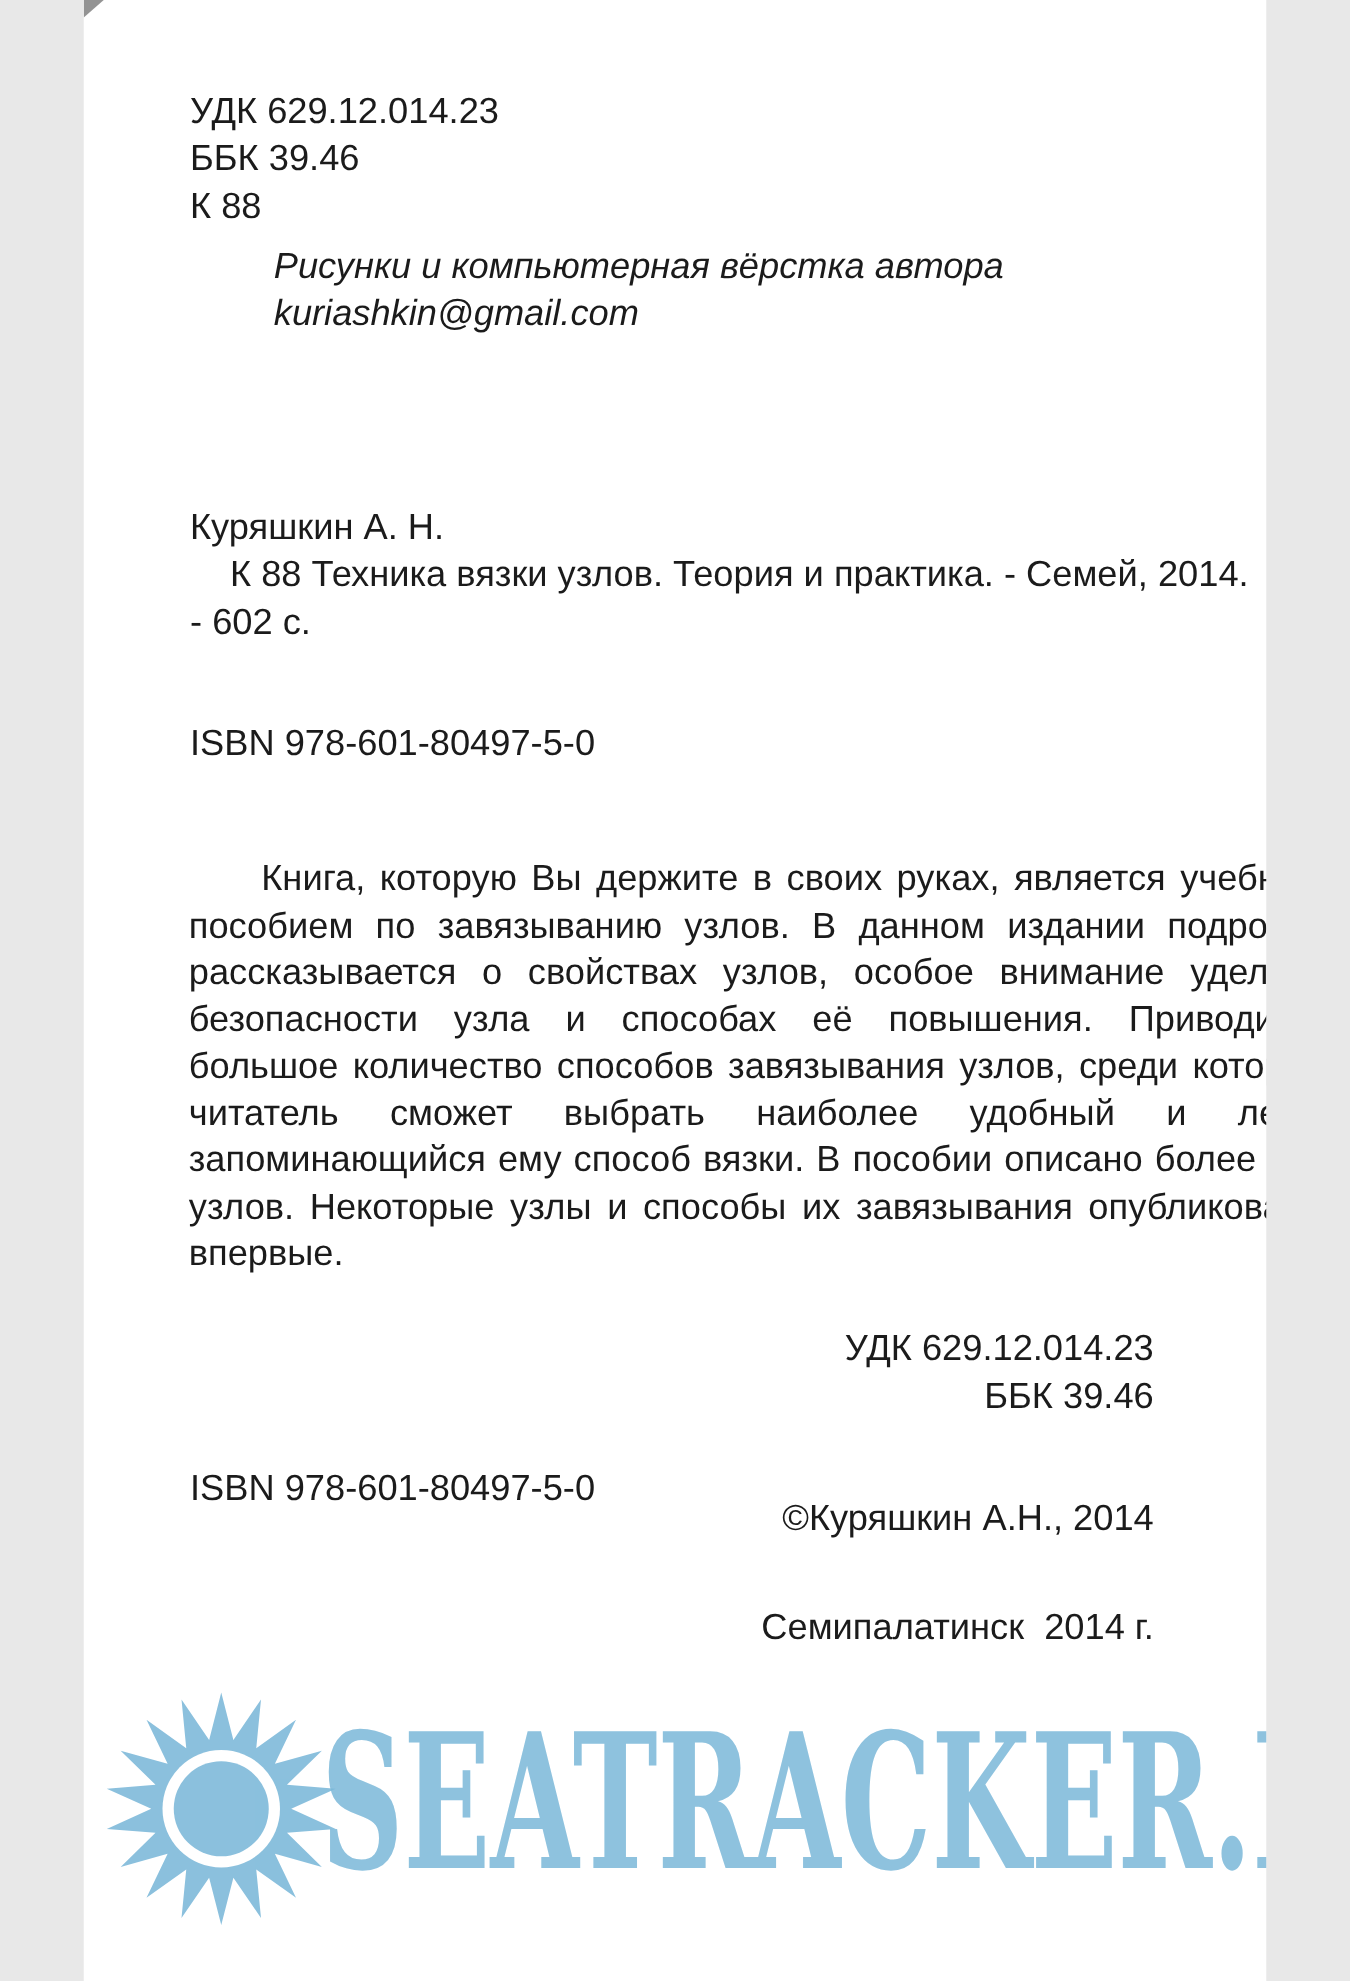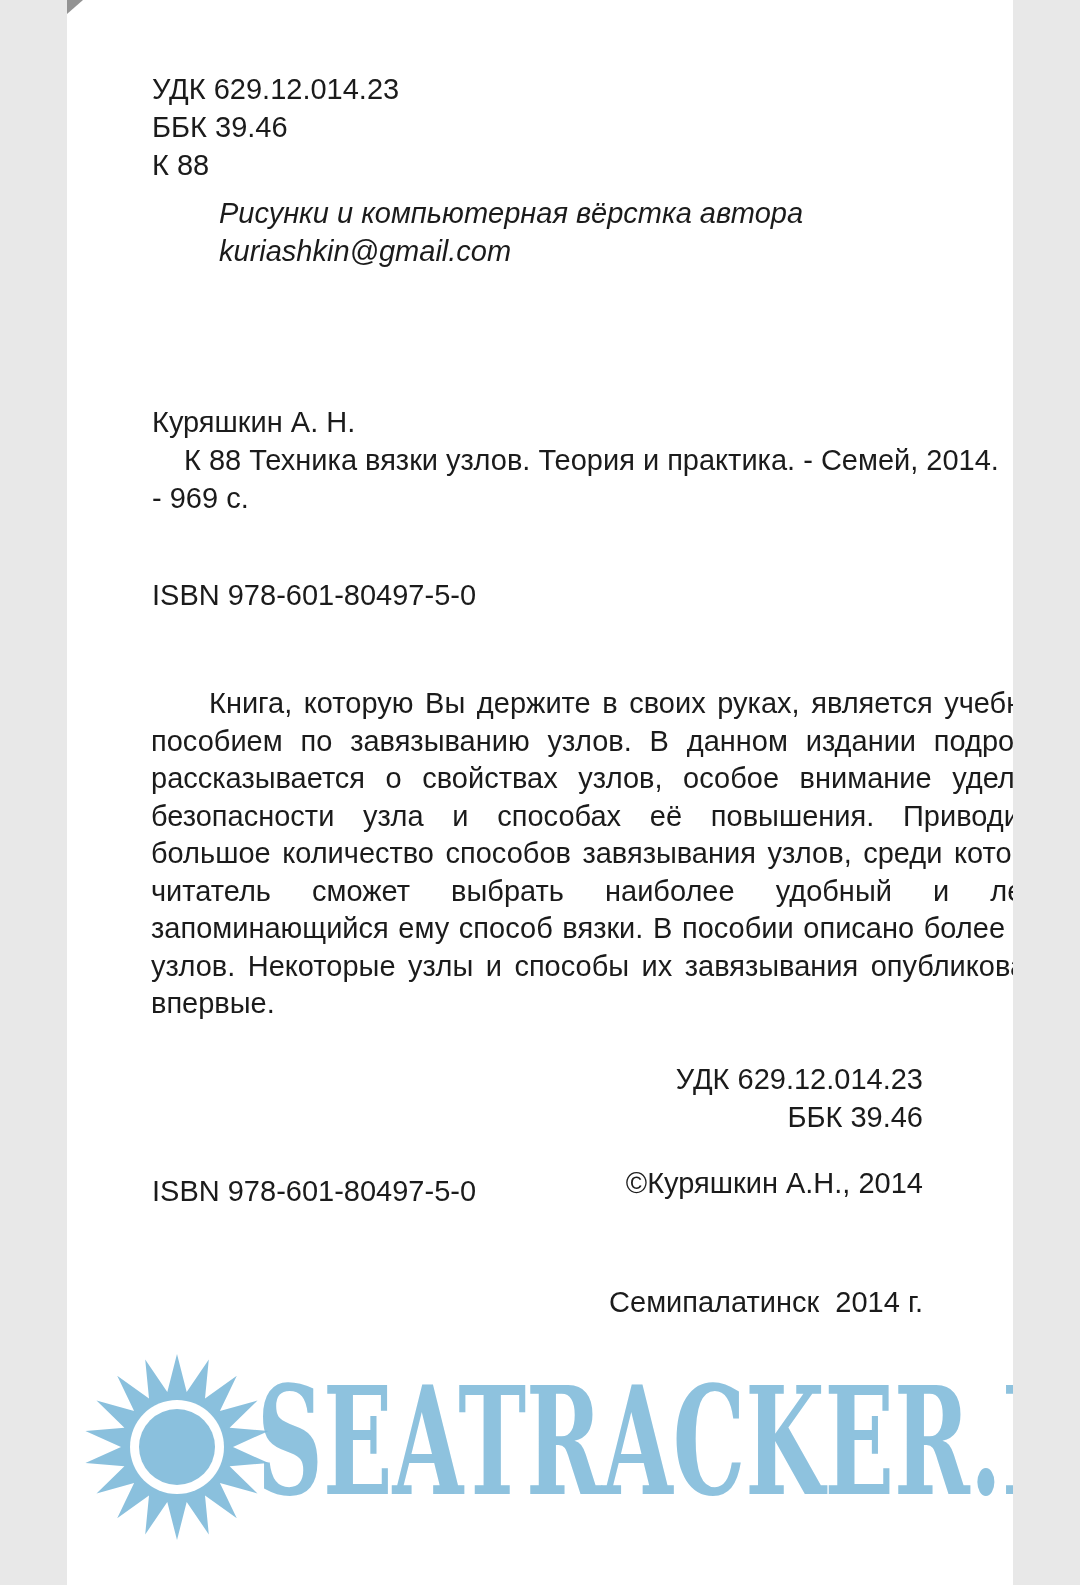--- a/index.html
+++ b/index.html
@@ -39,34 +39,34 @@
 
   <div class="abs line" style="left:85px;top:70px;">УДК 629.12.014.23</div>
   <div class="abs line" style="left:85px;top:108px;">ББК 39.46</div>
   <div class="abs line" style="left:85px;top:146px;">К 88</div>
 
   <div class="abs line italic" style="left:152px;top:194px;">Рисунки и компьютерная вёрстка автора</div>
   <div class="abs line" style="left:85px;top:403px;">Куряшкин А. Н.</div>
 
   <div class="abs line italic" style="left:152px;top:232px;">kuriashkin@gmail.com</div>
   <div class="abs line" style="left:85px;top:441px;margin-left:32px;">К 88 Техника вязки узлов. Теория и практика. - Семей, 2014.</div>
-  <div class="abs line" style="left:85px;top:479px;">- 969 с.</div>
+  <div class="abs line" style="left:85px;top:479px;">- 602 с.</div>
 
   <div class="abs line" style="left:85px;top:576px;">ISBN 978-601-80497-5-0</div>
 
   <div class="abs annotation">
     <p>Книга, которую Вы держите в своих руках, является учебным пособием по завязыванию узлов. В данном издании подробно рассказывается о свойствах узлов, особое внимание уделено безопасности узла и способах её повышения. Приводится большое количество способов завязывания узлов, среди которых читатель сможет выбрать наиболее удобный и легко запоминающийся ему способ вязки. В пособии описано более 500 узлов. Некоторые узлы и способы их завязывания опубликованы впервые.</p>
   </div>
 
   <div class="abs line right-text" style="right:90px;top:1060px;">УДК 629.12.014.23</div>
   <div class="abs line right-text" style="right:90px;top:1098px;">ББК 39.46</div>
 
   <div class="abs line" style="left:85px;top:1172px;">ISBN 978-601-80497-5-0</div>
 
-  <div class="abs line right-text" style="right:90px;top:1164px;text-align:center;">©Куряшкин А.Н., 2014</div>
+  <div class="abs line right-text" style="right:90px;top:1196px;text-align:center;">©Куряшкин А.Н., 2014</div>
 
   <div class="abs line right-text" style="right:90px;top:1283px;">Семипалатинск  2014 г.</div>
 
   <div class="abs watermark">
     <svg width="1080" height="193" viewBox="0 0 1080 193">
       <g opacity="0.88">
         <polygon id="sun-rays" points="92.0,3.0 101.7,40.9 123.8,8.6 120.0,47.5 151.8,24.8 134.9,60.0 172.5,49.5 144.6,76.8 183.6,79.9 148.0,96.0 183.6,112.1 144.6,115.2 172.5,142.5 134.9,132.0 151.8,167.2 120.0,144.5 123.8,183.4 101.7,151.1 92.0,189.0 82.3,151.1 60.2,183.4 64.0,144.5 32.2,167.2 49.1,132.0 11.5,142.5 39.4,115.2 0.4,112.1 36.0,96.0 0.4,79.9 39.4,76.8 11.5,49.5 49.1,60.0 32.2,24.8 64.0,47.5 60.2,8.6 82.3,40.9" fill="#7bb8d9"></polygon>
         <circle cx="92" cy="96" r="47" fill="#ffffff"></circle>
         <circle cx="92" cy="96" r="38" fill="#7bb8d9"></circle>
       </g>

